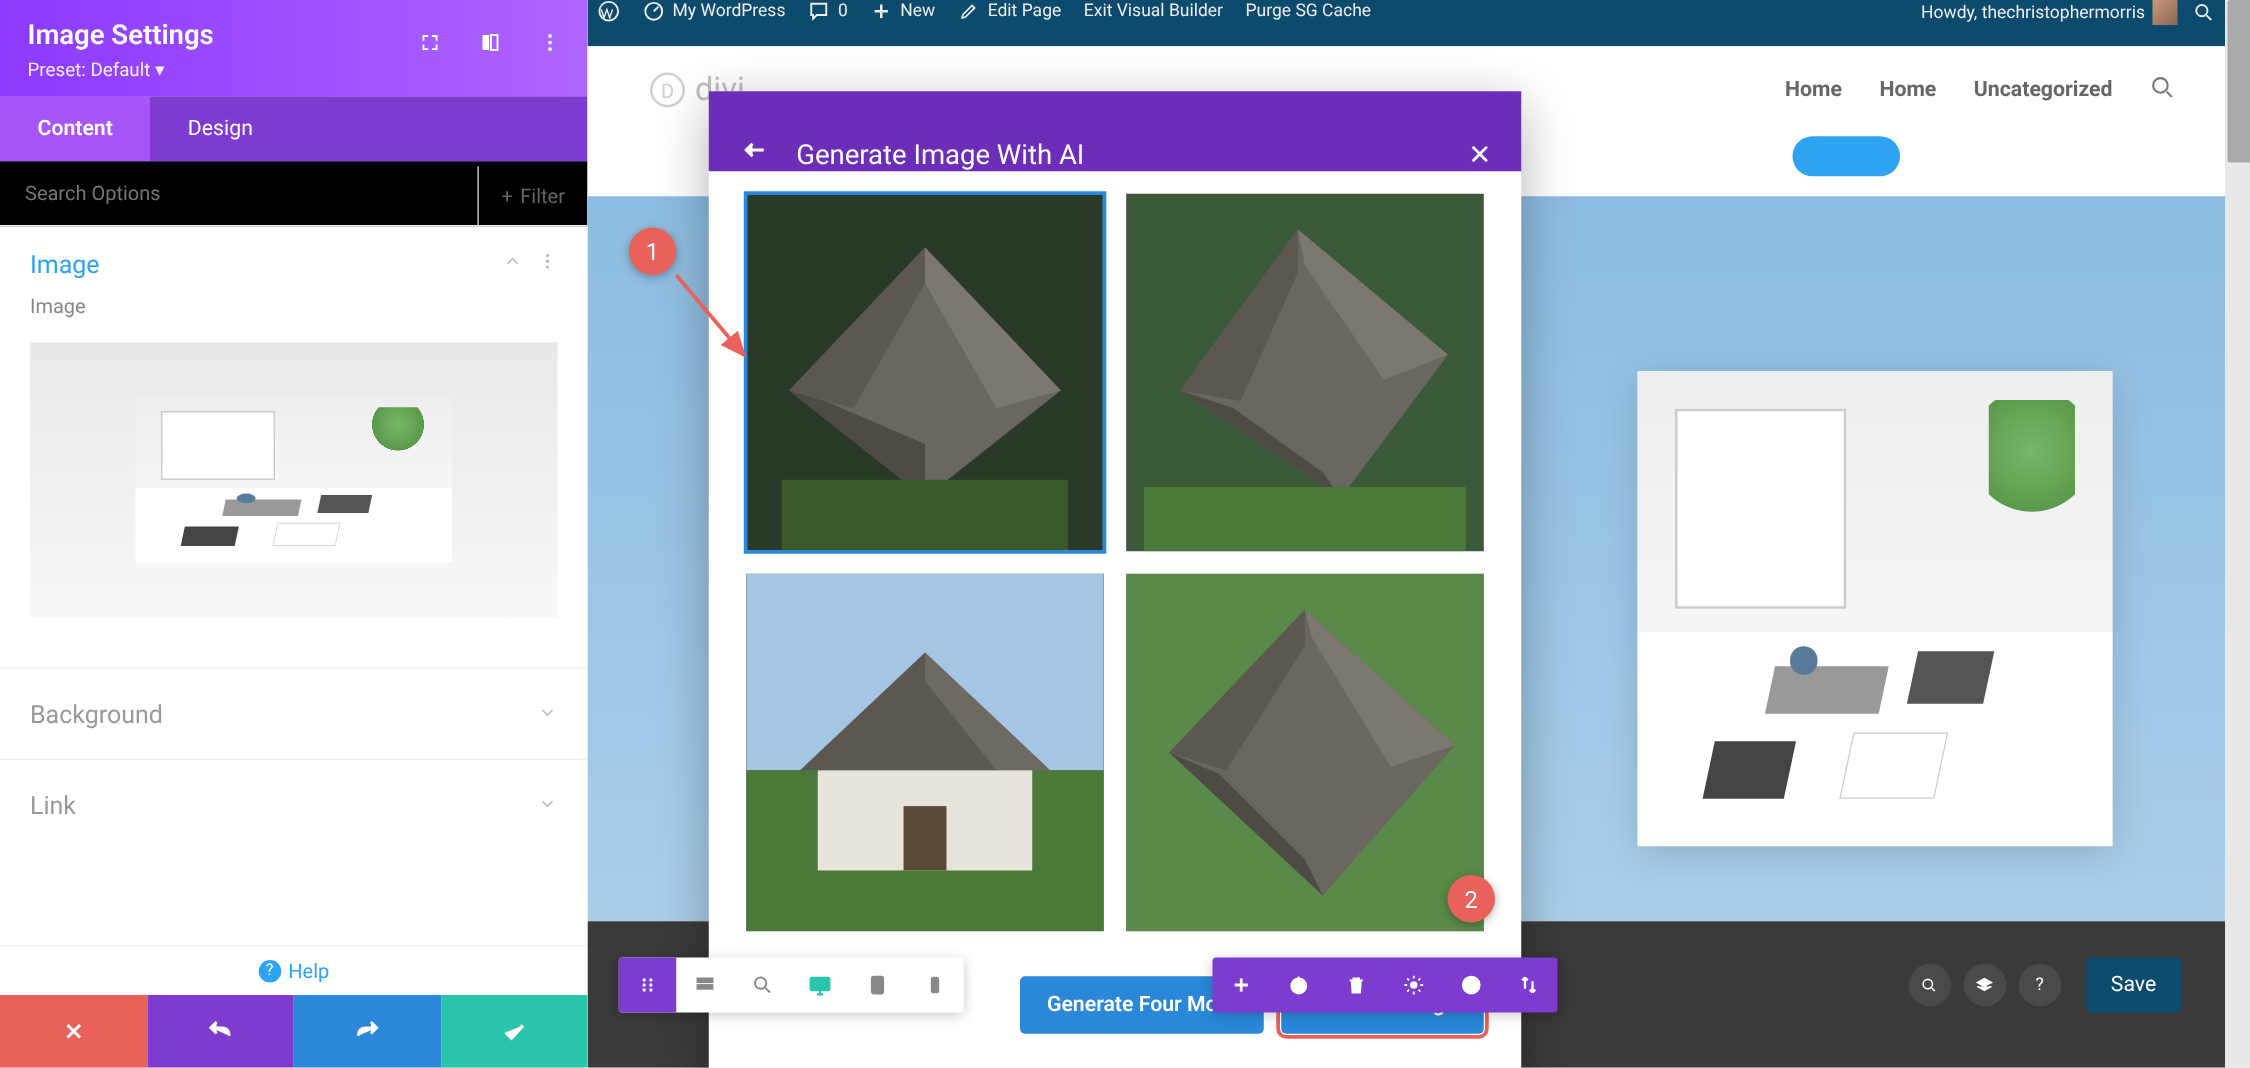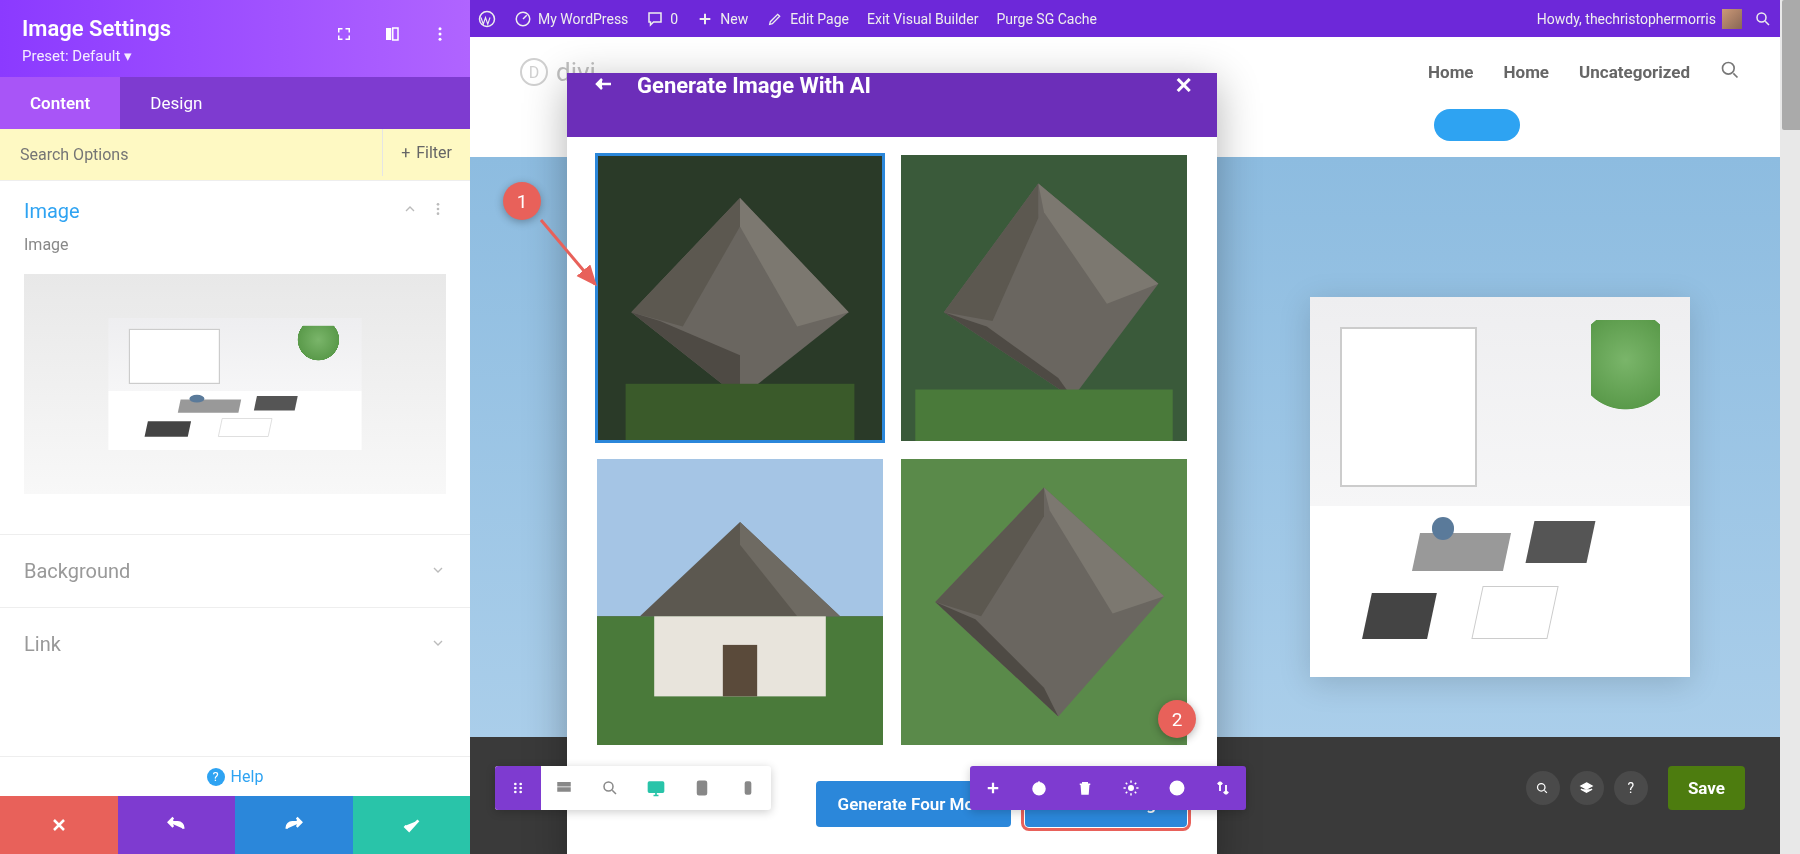--- a/index.html
+++ b/index.html
@@ -1,37 +1,37 @@
 <!DOCTYPE html>
 <html><head>
 <meta charset="utf-8">
 <style>
 * { margin: 0; padding: 0; box-sizing: border-box; font-family: -apple-system, BlinkMacSystemFont, "Segoe UI", Roboto, sans-serif; }
 html, body { width: 1800px; height: 854px; overflow: hidden; background: #f0f0f0; }
 
 
-.admin-bar { position: absolute; top: 0; left: 470px; right: 20px; height: 37px; background: #6d28d9; color: #eee; display: flex; align-items: center; padding: 0 8px; font-size: 14px; }
+.admin-bar { position: absolute; top: 0; left: 470px; right: 20px; height: 37px; background: #0c4a6e; color: #eee; display: flex; align-items: flex-start; padding: 0 8px; font-size: 14px; }
 .admin-bar .left { display: flex; align-items: center; gap: 18px; }
 .admin-bar .item { display: flex; align-items: center; gap: 6px; cursor: pointer; color: #eee; }
 .admin-bar .icon { width: 18px; height: 18px; display: inline-flex; align-items: center; justify-content: center; }
 .admin-bar .right { margin-left: auto; display: flex; align-items: center; gap: 12px; }
 .admin-bar .avatar { width: 20px; height: 20px; background: linear-gradient(135deg,#c97,#865); }
 .admin-bar .search-ico { width: 18px; height: 18px; }
 
 
 .sidebar { position: absolute; left: 0; top: 0; width: 470px; height: 854px; background: #fff; display: flex; flex-direction: column; }
 .sidebar-header { background: linear-gradient(90deg,#8b3aff 0%, #b064ff 100%); color: #fff; padding: 16px 22px 12px; }
 .sidebar-header h2 { font-size: 22px; font-weight: 600; margin-bottom: 6px; }
 .sidebar-header .preset { font-size: 15px; color: rgba(255,255,255,0.9); }
 .sidebar-header .icons { position: absolute; right: 20px; top: 24px; display: flex; gap: 28px; }
 .sidebar-header .icons .ic { width: 20px; height: 20px; cursor: pointer; display:flex; align-items:center; justify-content:center; }
 .tabs { display: flex; background: #7e3bd0; }
 .tab { flex: 0 0 auto; padding: 16px 30px; color: #fff; font-size: 17px; cursor: pointer; }
 .tab.active { background: #a855f7; font-weight: 600; text-align: center; }
-.search-row { display: flex; align-items: flex-start; background: #fef9c3; border-bottom: 1px solid #eee; }
+.search-row { display: flex; align-items: flex-end; background: #000000; border-bottom: 1px solid #eee; }
 .search-row input { flex: 1; border: none; background: transparent; padding: 16px 20px; font-size: 16px; color: #888; outline: none; }
 .filter-btn { padding: 14px 18px; color: #666; font-size: 16px; border-left: 1px solid #e5e5e5; display:flex; align-items:center; gap:6px; cursor:pointer; }
 .panel-body { flex: 1; overflow: auto; padding: 0; }
 .section-header { display: flex; align-items: center; justify-content: space-between; padding: 18px 24px 8px; cursor: pointer; }
 .section-header.open .title { color: #2ea3f2; font-size: 20px; font-weight: 400; }
 .section-header .title { color: #999; font-size: 20px; }
 .section-header .ctrls { display:flex; gap:12px; color:#bbb; }
 .section-sub { padding: 4px 24px 12px; color: #888; font-size: 16px; }
 .thumb-wrap { margin: 8px 24px 40px; background: #fff; }
 .thumb { width: 100%; height: 220px; background: linear-gradient(180deg,#e8e8e8,#f8f8f8); display:flex; align-items:center; justify-content:center; overflow:hidden; }
@@ -50,21 +50,21 @@
 .logo { color:#bfbfbf; font-size: 26px; display:flex; align-items:center; gap:8px; }
 .logo .d { width:28px; height:28px; border:2px solid #d0d0d0; border-radius:50%; display:flex; align-items:center; justify-content:center; font-size:16px; color:#d0d0d0; }
 .nav-links { margin-left:auto; display:flex; align-items:center; gap:30px; color:#666; font-size:17px; }
 .nav-links .lnk { cursor:pointer;font-weight:bold; }
 .hero-bg { position:absolute; left:0; right:0; top: 120px; height: 580px; background: linear-gradient(180deg,#8dbce0,#aaceea); }
 .hero-img { position:absolute; right: 90px; top: 260px; width: 380px; height: 380px; background:#fff; box-shadow: 0 6px 30px rgba(0,0,0,0.15); overflow:hidden; }
 .archive-text { position:absolute; left: 100px; bottom: 8px; color:#2ea3f2; font-size:17px; }
 
 
 .modal { position:absolute; left: 567px; top: 73px; width: 650px; background:#fff; box-shadow: 0 10px 40px rgba(0,0,0,0.3); }
-.modal-head { background:#6c2eb9; color:#fff; height: 64px; display:flex; align-items:flex-start; padding: 0 24px; font-size:22px; font-weight:700; }
+.modal-head { background:#6c2eb9; color:#fff; height: 64px; display:flex; align-items:flex-end; padding: 0 24px; font-size:22px; font-weight:400; }
 .modal-head .back { width:28px; height:28px; margin-right:18px; cursor:pointer; display:flex; align-items:center; justify-content:center; }
 .modal-head .close { margin-left:auto; cursor:pointer; font-size:22px; }
 .modal-body { padding: 18px 30px 10px; }
 .grid { display:grid; grid-template-columns: 1fr 1fr; gap: 18px; }
 .gimg { aspect-ratio: 1/1; background:#555; cursor:pointer; overflow:hidden; }
 .gimg.selected { outline: 3px solid #2b87da; outline-offset: -1px; }
 .modal-foot { display:flex; justify-content:flex-end; gap:14px; padding: 26px 30px 44px; }
 .mbtn { padding: 13px 22px; border-radius:4px; font-size:17px; font-weight:600; color:#fff; cursor:pointer; border:none; }
 .mbtn.gen { background:#2b87da; }
 .mbtn.use { background:#2b87da; outline:3px solid #e8615a; outline-offset:1px; }
@@ -75,21 +75,21 @@
 
 
 .bt-left { position:absolute; left:495px; bottom: 44px; height:44px; background:#fff; border-radius:3px; box-shadow:0 2px 10px rgba(0,0,0,0.2); display:flex; align-items:center; }
 .bt-left .tbtn { width:46px; height:44px; display:flex; align-items:center; justify-content:center; color:#888; cursor:pointer; }
 .bt-left .tbtn.grab { background:#7e3bd0; color:#fff; border-radius:3px 0 0 3px; }
 .bt-left .tbtn.active { color:#29c4a9; }
 .bt-mid { position:absolute; left: 970px; bottom:44px; height:44px; background:#7e3bd0; border-radius:3px; box-shadow:0 2px 10px rgba(0,0,0,0.2); display:flex; align-items:center; }
 .bt-mid .tbtn { width:46px; height:44px; display:flex; align-items:center; justify-content:center; color:#fff; cursor:pointer; }
 .bt-right { position:absolute; right: 55px; bottom: 44px; display:flex; align-items:center; gap:10px; }
 .bt-right .circ { width:34px; height:34px; border-radius:50%; background:#4a4a4a; color:#fff; display:flex; align-items:center; justify-content:center; cursor:pointer; font-size:14px; }
-.save-btn { background:#4d7c0f; color:#fff; padding: 12px 20px; border-radius:4px; font-size:17px; font-weight:700; cursor:pointer; border:none; margin-left:10px; }
+.save-btn { background:#0c4a6e; color:#fff; padding: 12px 20px; border-radius:4px; font-size:17px; font-weight:400; cursor:pointer; border:none; margin-left:10px; }
 
 
 .scrollbar { position:absolute; right:0; top:0; width:20px; height:100%; background:#e8e8e8; }
 .scrollbar .thumb { position:absolute; left:2px; right:2px; top:0; height:130px; background:#aaa; border-radius:2px; }
 
 
 svg { fill: currentColor; }
 
 
 .desk-scene { width:100%; height:100%; position:relative; background:linear-gradient(180deg,#eeeef0 0%,#f6f6f7 55%,#ffffff 55%,#ffffff 100%); }

